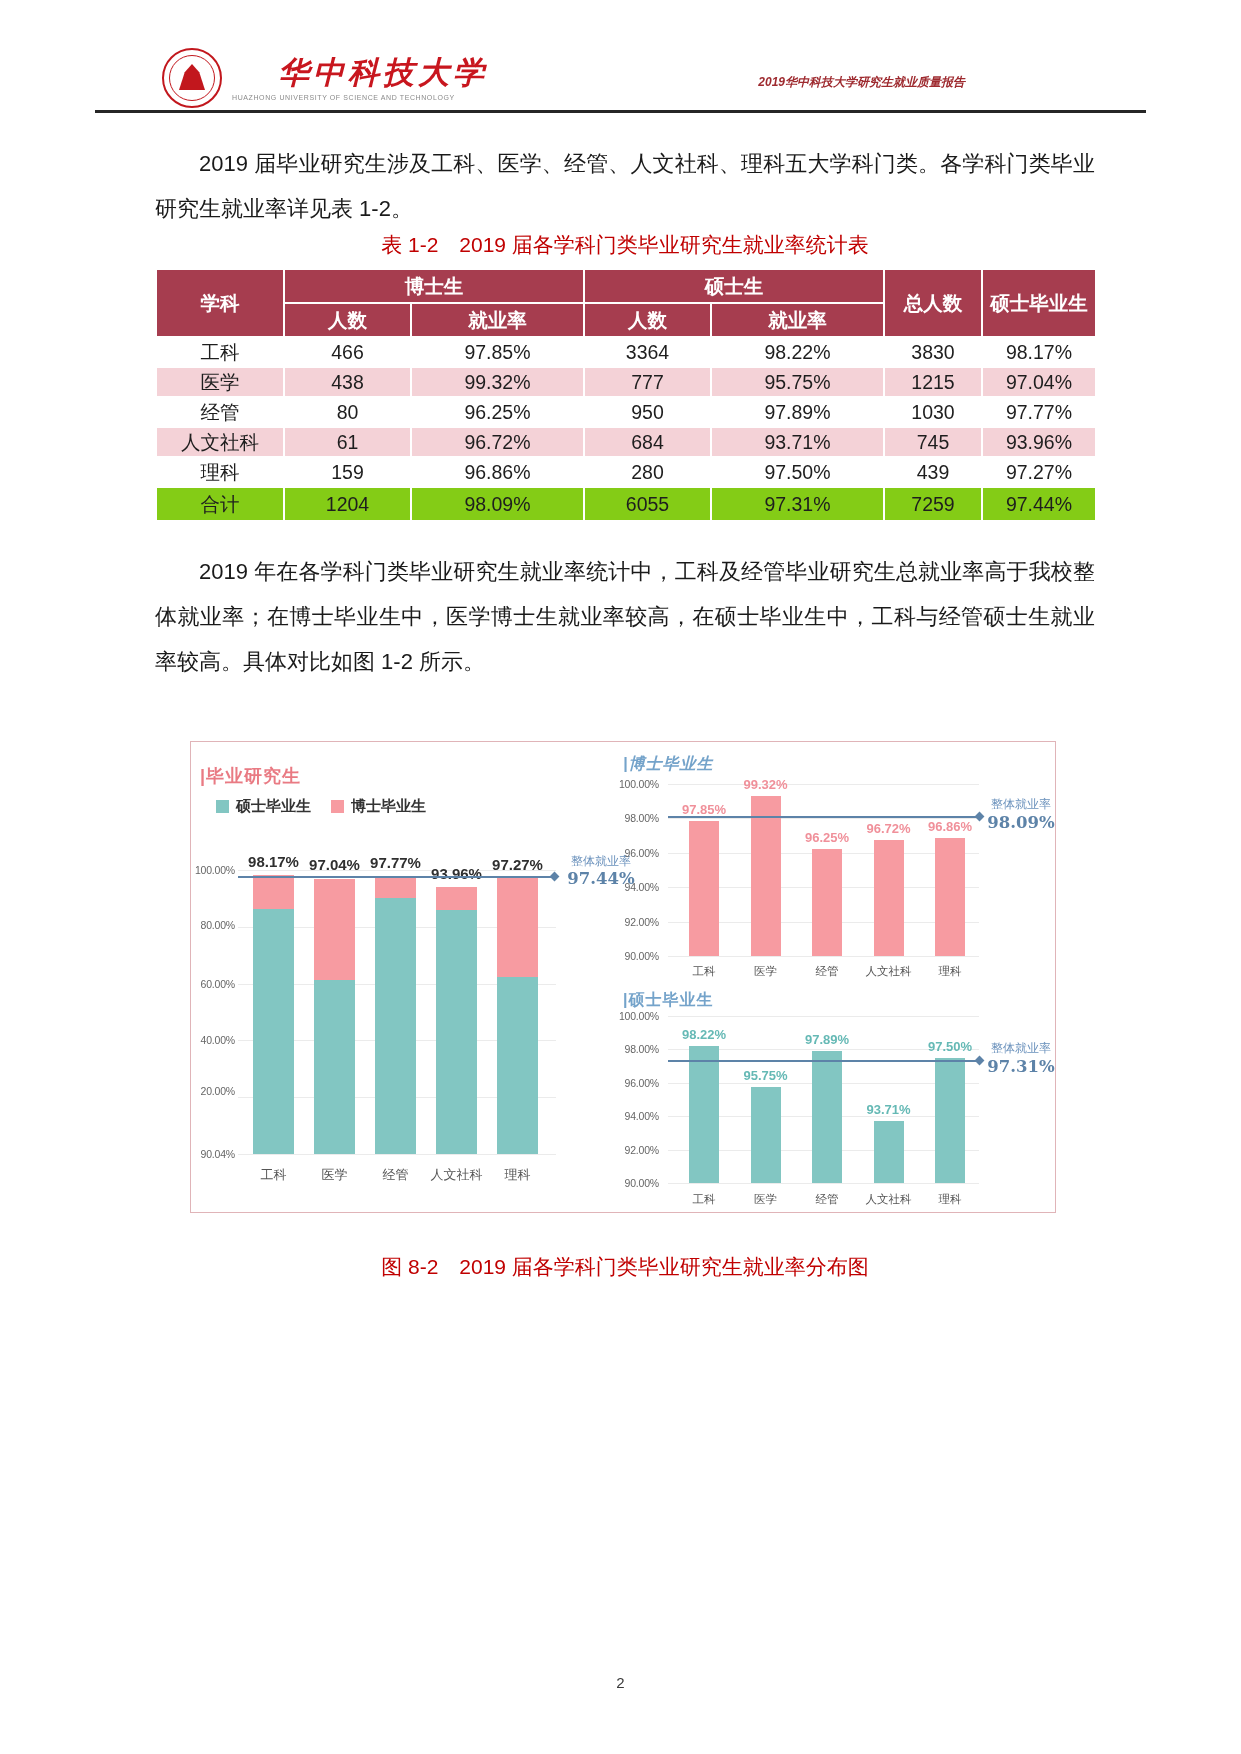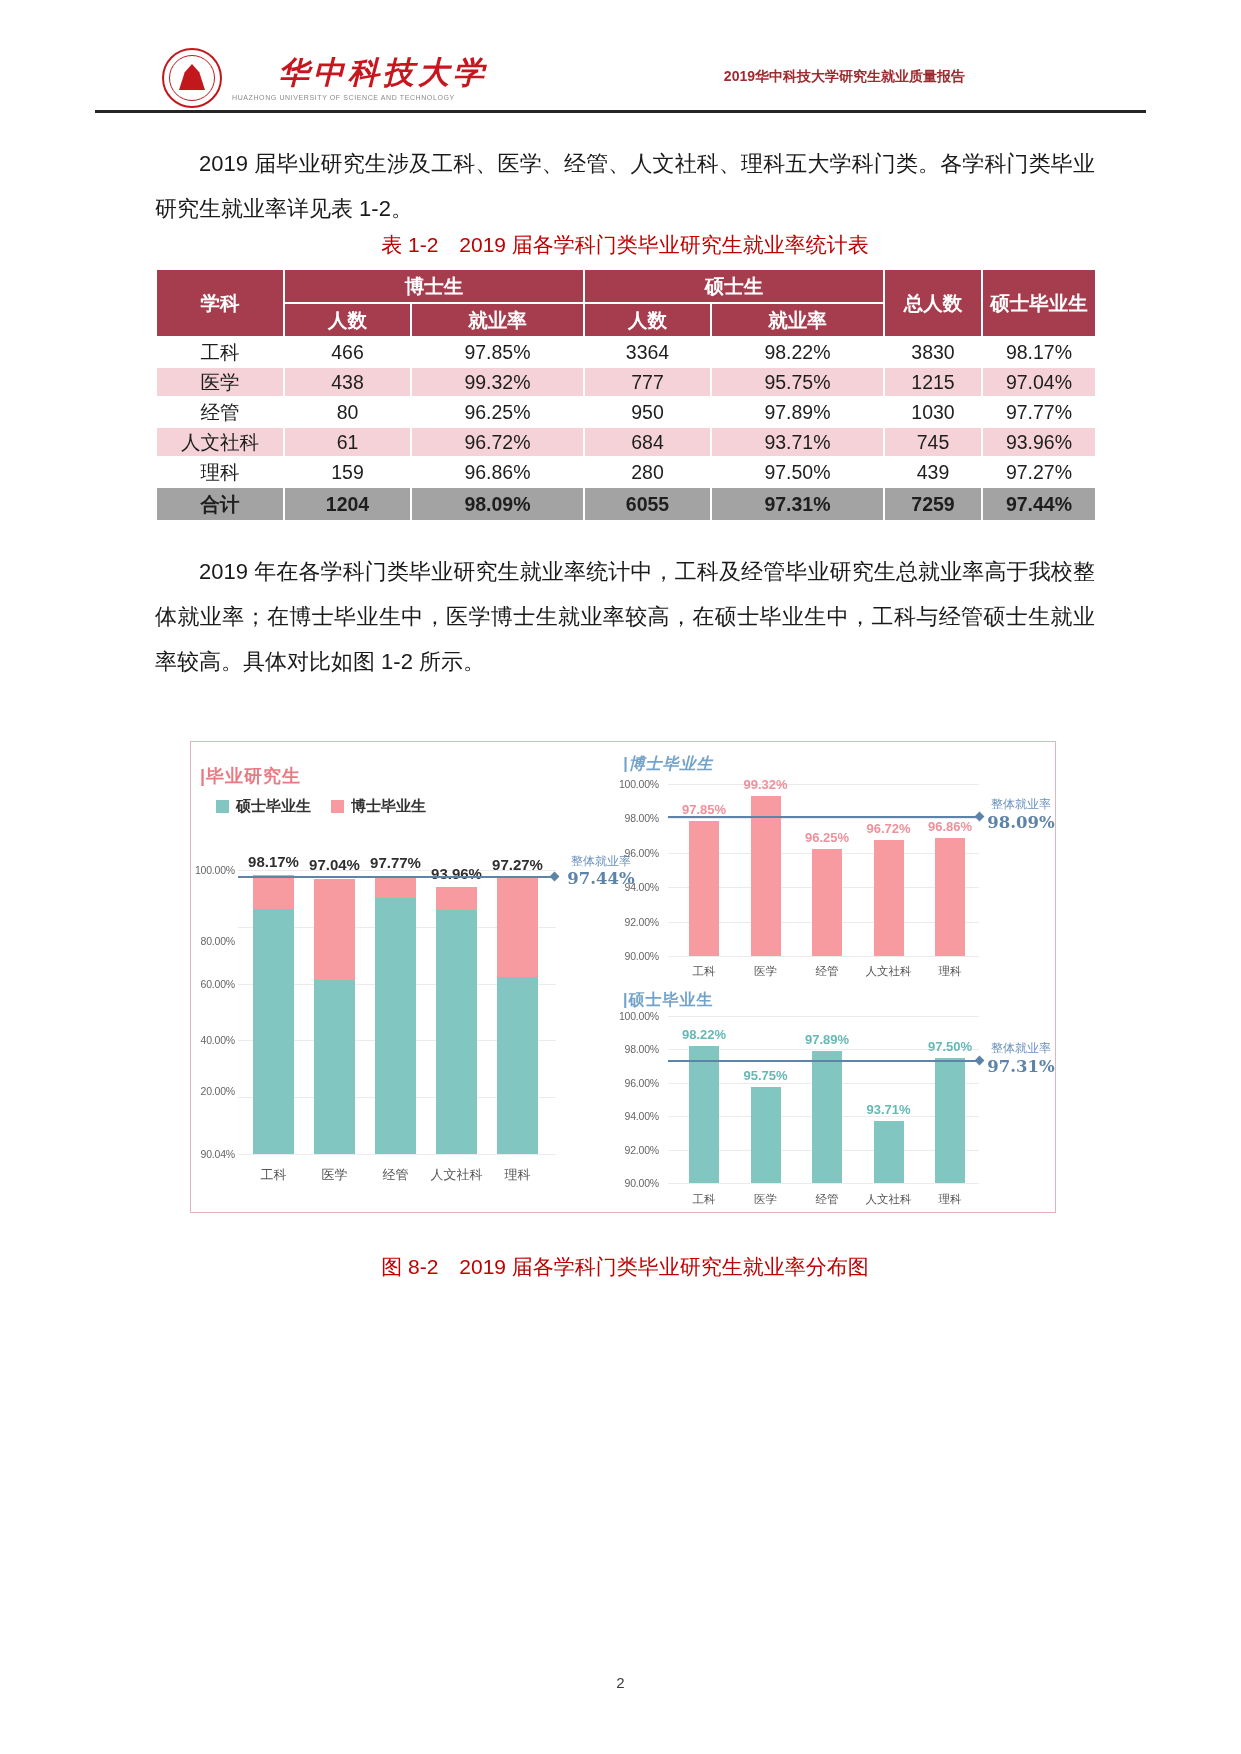--- a/index.html
+++ b/index.html
@@ -5,38 +5,38 @@
   * { margin:0; padding:0; box-sizing:border-box; }
   html,body { width:1241px; height:1754px; }
   body { background:#ffffff; font-family:"Liberation Sans", sans-serif; position:relative; overflow:hidden; }
 
   
   .seal { position:absolute; left:162px; top:48px; width:60px; height:60px; border:2px solid #c2171d; border-radius:50%; }
   .seal-inner { position:absolute; left:5px; top:5px; width:46px; height:46px; border:1px solid #c2171d; border-radius:50%; }
   .seal-core { position:absolute; left:15px; top:14px; width:26px; height:26px; background:#c2171d; clip-path:polygon(50% 0, 78% 32%, 100% 100%, 0 100%, 22% 32%); }
   .logo-cn { position:absolute; left:230px; top:52px; font-size:31px; font-weight:bold; font-style:italic; letter-spacing:4px; color:#c8161e; font-family:"DejaVu Serif", serif;margin-left:48px; }
   .logo-en { position:absolute; left:232px; top:94px; font-size:7px; letter-spacing:0.6px; color:#8a8a8a; }
-  .report-title { position:absolute; left:545px; top:68px; width:420px; text-align:right; font-size:14px; font-weight:bold; color:#9e2a2f; }
+  .report-title { position:absolute; left:545px; top:74px; width:420px; text-align:right; font-size:12px; font-weight:bold; color:#9e2a2f;font-style:italic; }
   .hr-rule { position:absolute; left:95px; top:110px; width:1051px; height:2.5px; background:#262626; }
 
   
   .para { position:absolute; left:155px; width:940px; font-size:22px; line-height:45px; color:#1a1a1a; text-align:justify; text-indent:2em; }
   .p1 { top:141px; }
   .p2 { top:549px; }
   .tbl-title { position:absolute; left:155px; top:231px; width:940px; text-align:center; font-size:21px; color:#c00000; }
   .fig-caption { position:absolute; left:155px; top:1253px; width:940px; text-align:center; font-size:21px; color:#c00000; }
   .page-num { position:absolute; left:0; top:1674px; width:1241px; text-align:center; font-size:15px; color:#3a3a3a; }
 
   
   #emp-table { position:absolute; left:155px; top:268px; width:940px; border-collapse:collapse; text-align:center; font-size:19.5px; color:#1e1e1e; table-layout:fixed; }
   #emp-table th, #emp-table td { border:2.5px solid #ffffff; padding:0; }
   #emp-table th { background:#a63d4f; color:#ffffff; font-weight:bold; height:34px; }
   #emp-table td { height:30px; background:#ffffff; }
   #emp-table tr.pinkRow td { background:#f4d2d7; }
-  #emp-table tr.totalRow td { background:#a3a3a3; font-weight:bold; height:34px; }
+  #emp-table tr.totalRow td { background:#84cc16; font-weight:normal; height:34px; }
 
   
   #figure-box { position:absolute; left:190px; top:741px; width:866px; height:472px; border:1px solid #e0b4b8; background:#ffffff; }
   #figure-box > div { position:absolute; }
   .ovTitle { font-size:18px; font-weight:bold; color:#e97a83; letter-spacing:1px; }
   .smTitle { font-size:16px; font-weight:bold; color:#74a3ca; letter-spacing:1px; }
   .legend { display:flex; gap:20px; }
   .legItem { display:flex; align-items:center; gap:7px; font-size:15px; font-weight:bold; color:#333333; }
   .sw { width:13px; height:13px; display:inline-block; }
   .tickL { font-size:10.5px; color:#666666; text-align:right; line-height:14px; letter-spacing:-0.2px; }
@@ -165,21 +165,21 @@
       </div>
     </div>
     <div class="tickL" style="left: 0px; top: 405px; width: 44px;">90.04%</div>
     <div class="grid" style="left: 47px; top: 412px; width: 318px;"></div>
     <div class="tickL" style="left: 0px; top: 342px; width: 44px;">20.00%</div>
     <div class="grid" style="left: 47px; top: 355.2px; width: 318px;"></div>
     <div class="tickL" style="left: 0px; top: 291.4px; width: 44px;">40.00%</div>
     <div class="grid" style="left: 47px; top: 298.4px; width: 318px;"></div>
     <div class="tickL" style="left: 0px; top: 234.6px; width: 44px;">60.00%</div>
     <div class="grid" style="left: 47px; top: 241.6px; width: 318px;"></div>
-    <div class="tickL" style="left: 0px; top: 192px; width: 44px;">80.00%</div>
+    <div class="tickL" style="left: 0px; top: 176px; width: 44px;">80.00%</div>
     <div class="grid" style="left: 47px; top: 184.8px; width: 318px;"></div>
     <div class="tickL" style="left: 0px; top: 121px; width: 44px;">100.00%</div>
     <div class="grid" style="left: 47px; top: 128px; width: 318px;"></div>
     <div class="catL" style="left: 42px; top: 424px; width: 81px;">工科</div>
     <div class="catL" style="left: 103px; top: 424px; width: 81px;">医学</div>
     <div class="catL" style="left: 164px; top: 424px; width: 81px;">经管</div>
     <div class="catL" style="left: 225px; top: 424px; width: 81px;">人文社科</div>
     <div class="catL" style="left: 286px; top: 424px; width: 81px;">理科</div>
     <div class="bar" style="left: 62px; top: 166.908px; width: 41px; height: 245.092px; background: rgb(130, 198, 194);"></div>
     <div class="bar" style="left: 62px; top: 133.112px; width: 41px; height: 33.796px; background: rgb(247, 155, 161);"></div>

